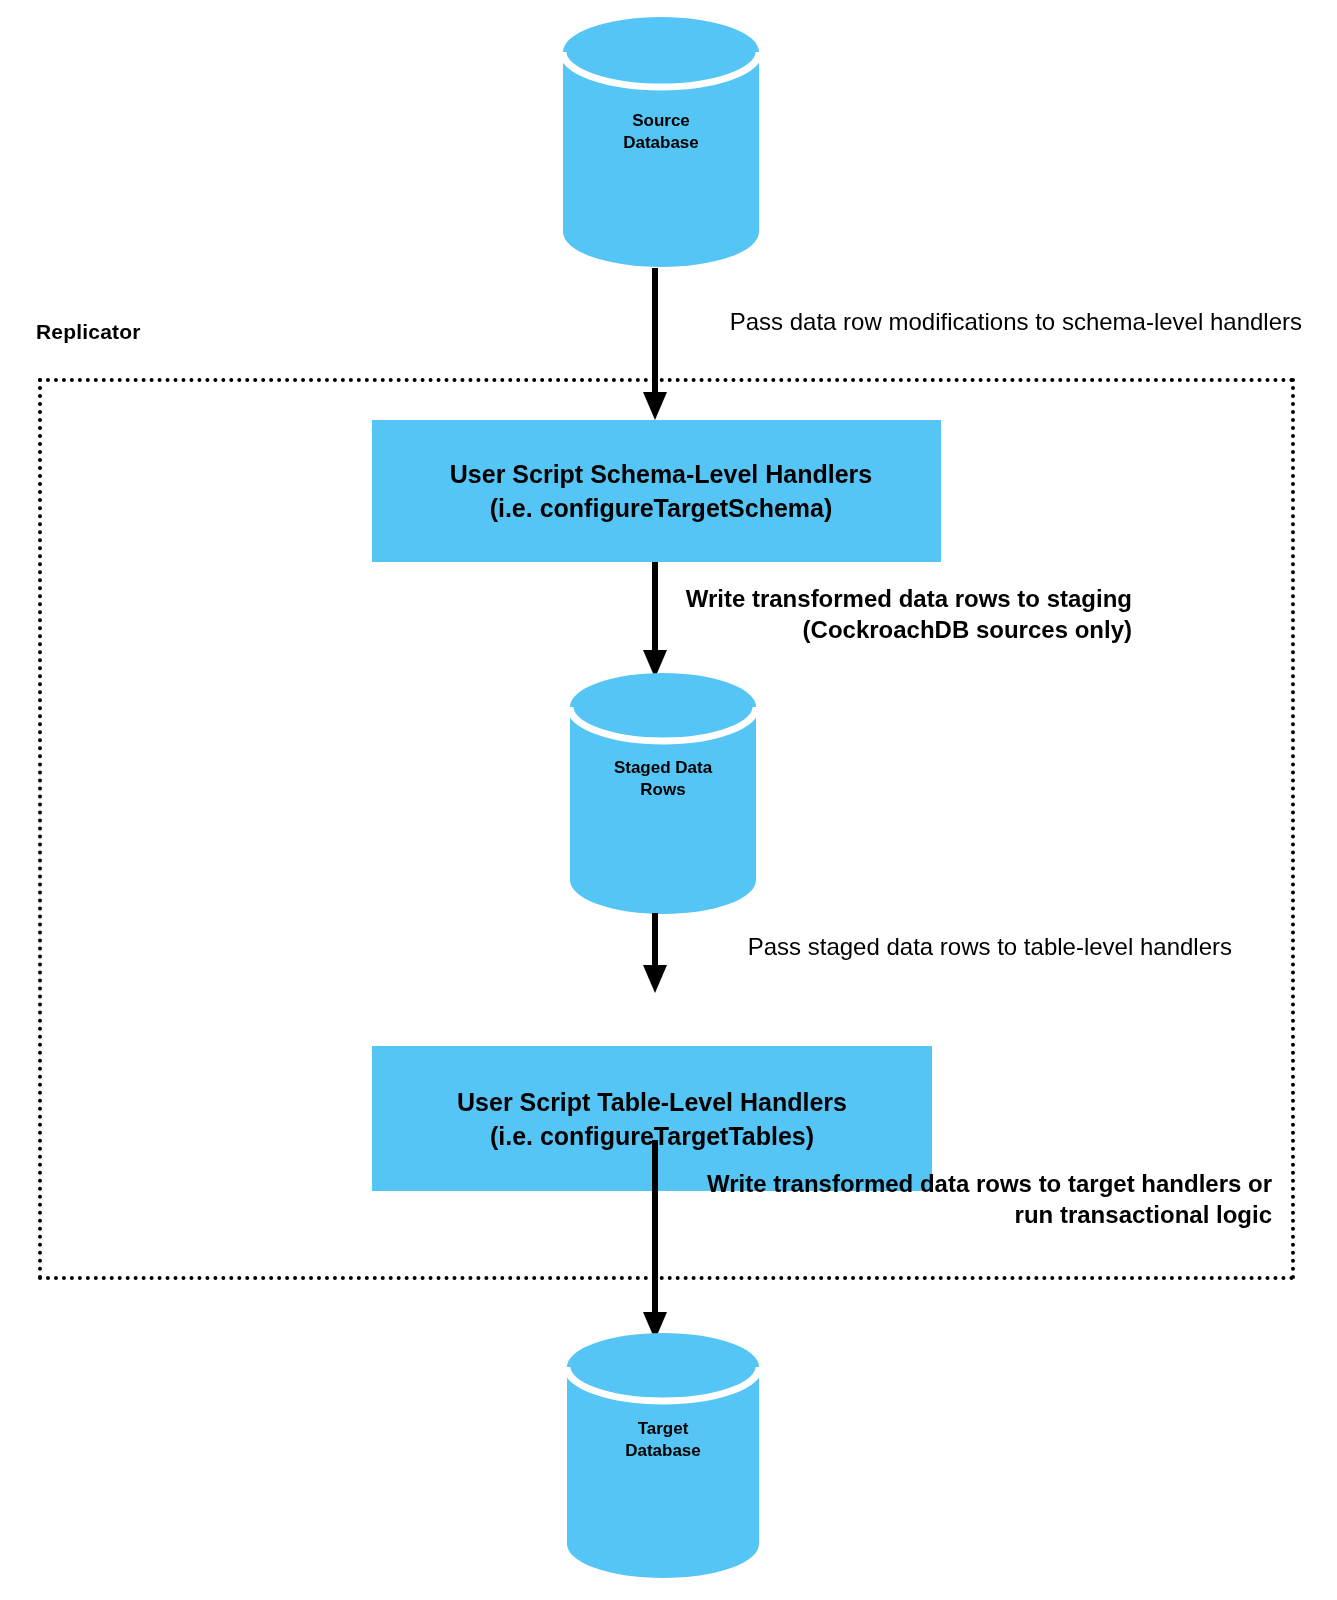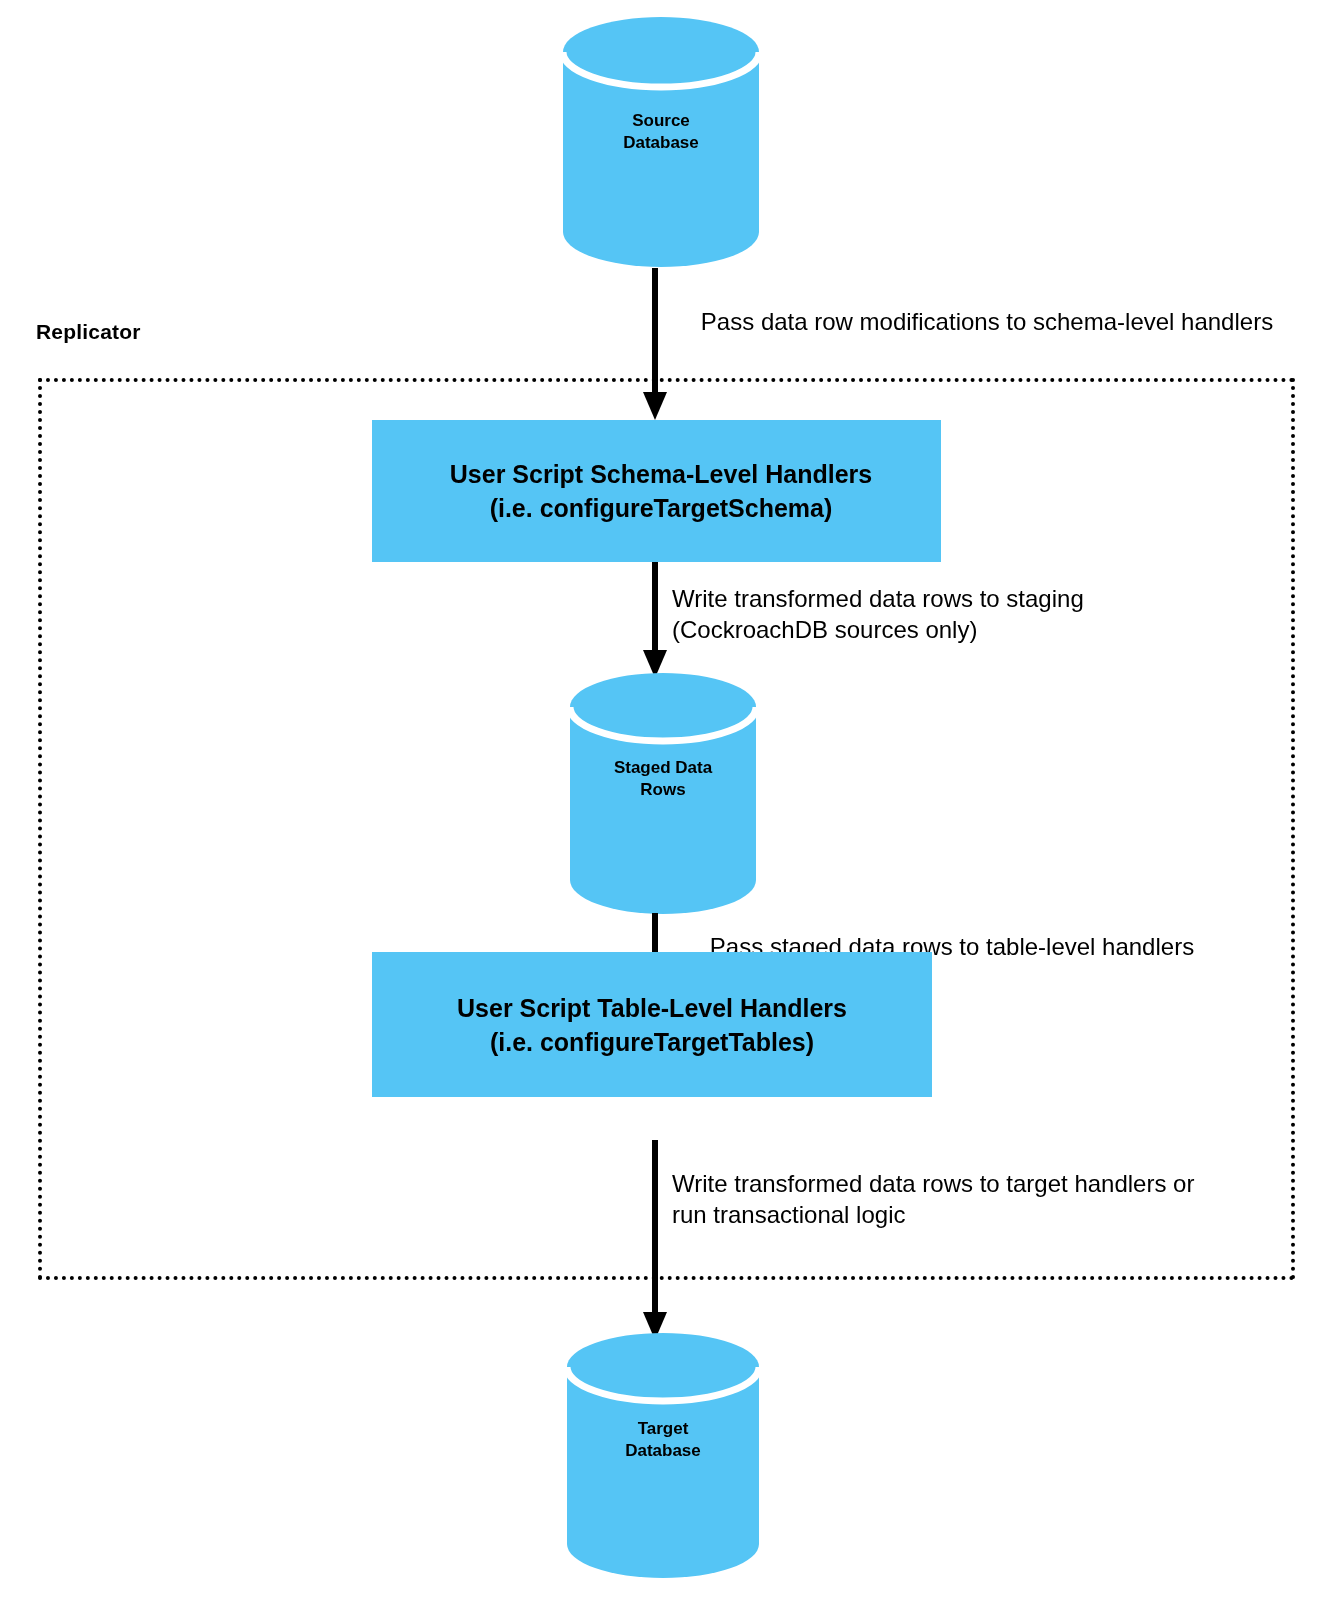--- a/index.html
+++ b/index.html
@@ -86,22 +86,22 @@
 
   
   .edge-label {
     position: absolute;
     font-size: 24px;
     font-weight: normal;
     line-height: 1.30;
     color: #000000;
     white-space: pre-line;
   }
-  .edge-label.center { text-align: left; }
-  .edge-label.left { text-align: center; }
+  .edge-label.center { text-align: right; font-weight: bold; }
+  .edge-label.left { text-align: right; }
 </style>
 </head>
 <body>
 
 <div id="diagram">
 
   <div class="cylinder" style="left:563px; top:17px; width:196px; height:250px;">
     <svg width="196" height="250" viewBox="0 0 196 250" aria-hidden="true">
       <path d="M0,35 L0,215 A98,35 0 0 0 196,215 L196,35 Z" fill="#55C5F5"></path>
       <ellipse cx="98" cy="35" rx="98" ry="35" fill="#55C5F5"></ellipse>
@@ -145,21 +145,21 @@
   </div>
 
   <div class="arrow" style="left:642px; top:913px; width:26px; height:80px;">
     <svg width="26" height="80" viewBox="0 0 26 80" aria-hidden="true">
       <line x1="13" y1="0" x2="13" y2="56" stroke="#000000" stroke-width="6"></line>
       <polygon points="13,80 1,52 25,52" fill="#000000"></polygon>
     </svg>
   </div>
   <div class="edge-label left" style="left:672px; top:931px; width:560px;">Pass staged data rows to table-level handlers</div>
 
-  <div class="proc-box" style="left:372px; top:952px; width:560px; height:145px;">User Script Table-Level Handlers
+  <div class="proc-box" style="left:372px; top:1046px; width:560px; height:145px;">User Script Table-Level Handlers
 (i.e. configureTargetTables)</div>
 
   <div class="arrow" style="left:642px; top:1140px; width:26px; height:200px;">
     <svg width="26" height="200" viewBox="0 0 26 200" aria-hidden="true">
       <line x1="13" y1="0" x2="13" y2="176" stroke="#000000" stroke-width="6"></line>
       <polygon points="13,200 1,172 25,172" fill="#000000"></polygon>
     </svg>
   </div>
   <div class="edge-label center" style="left:672px; top:1168px; width:600px;">Write transformed data rows to target handlers or
 run transactional logic</div>

